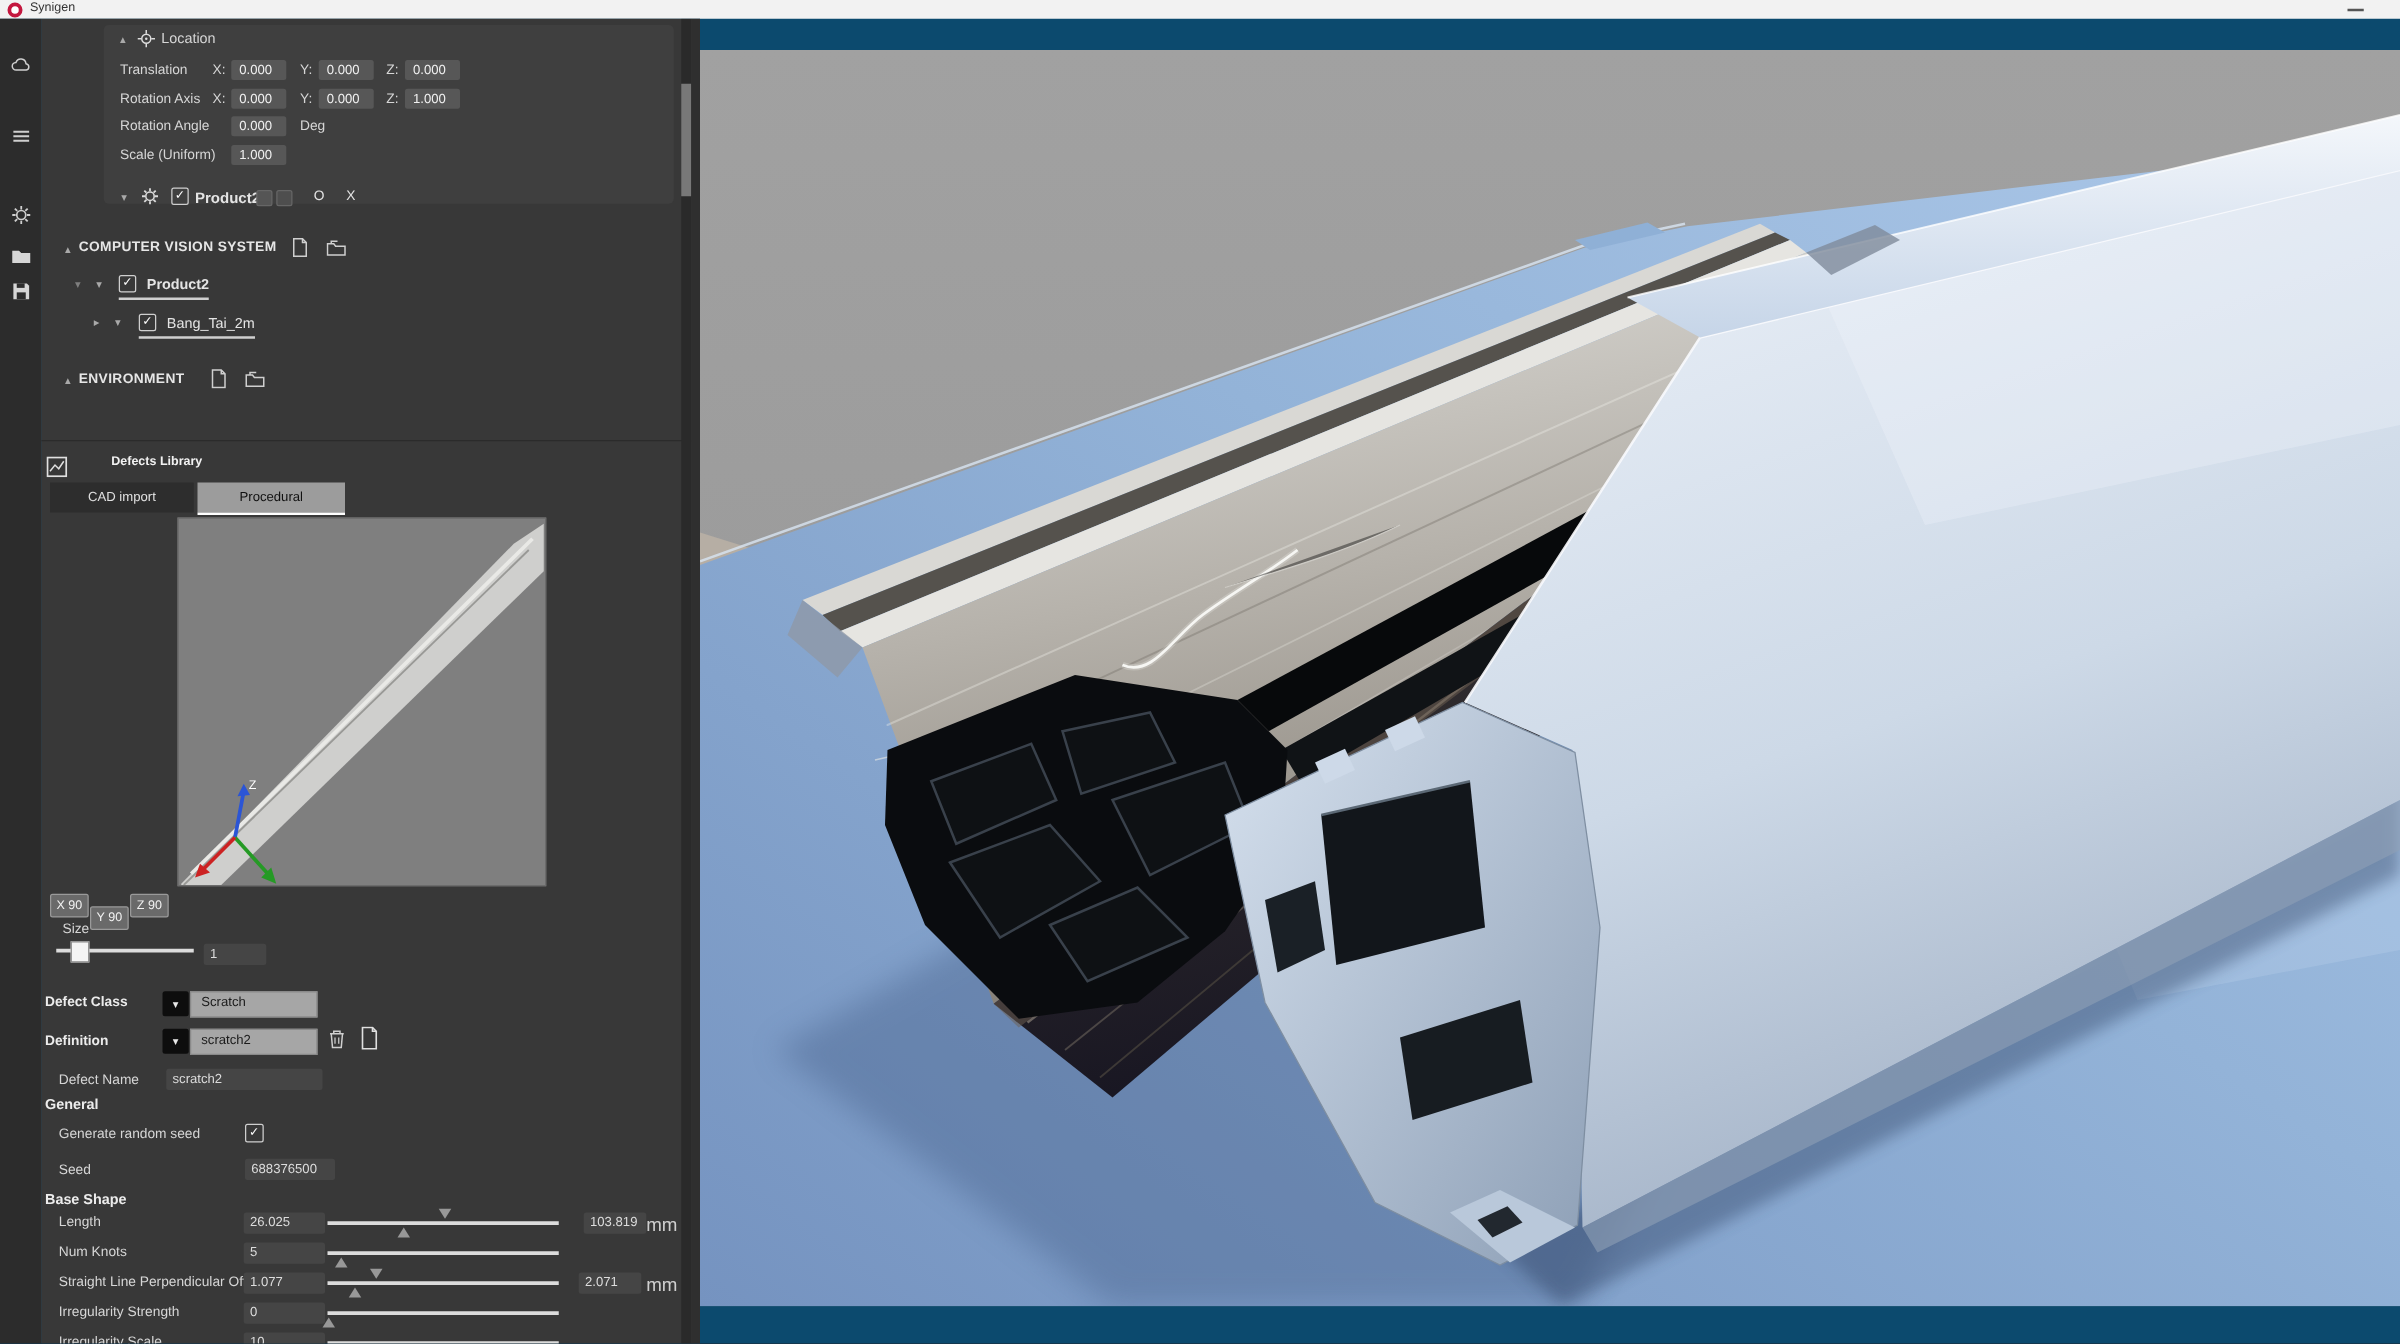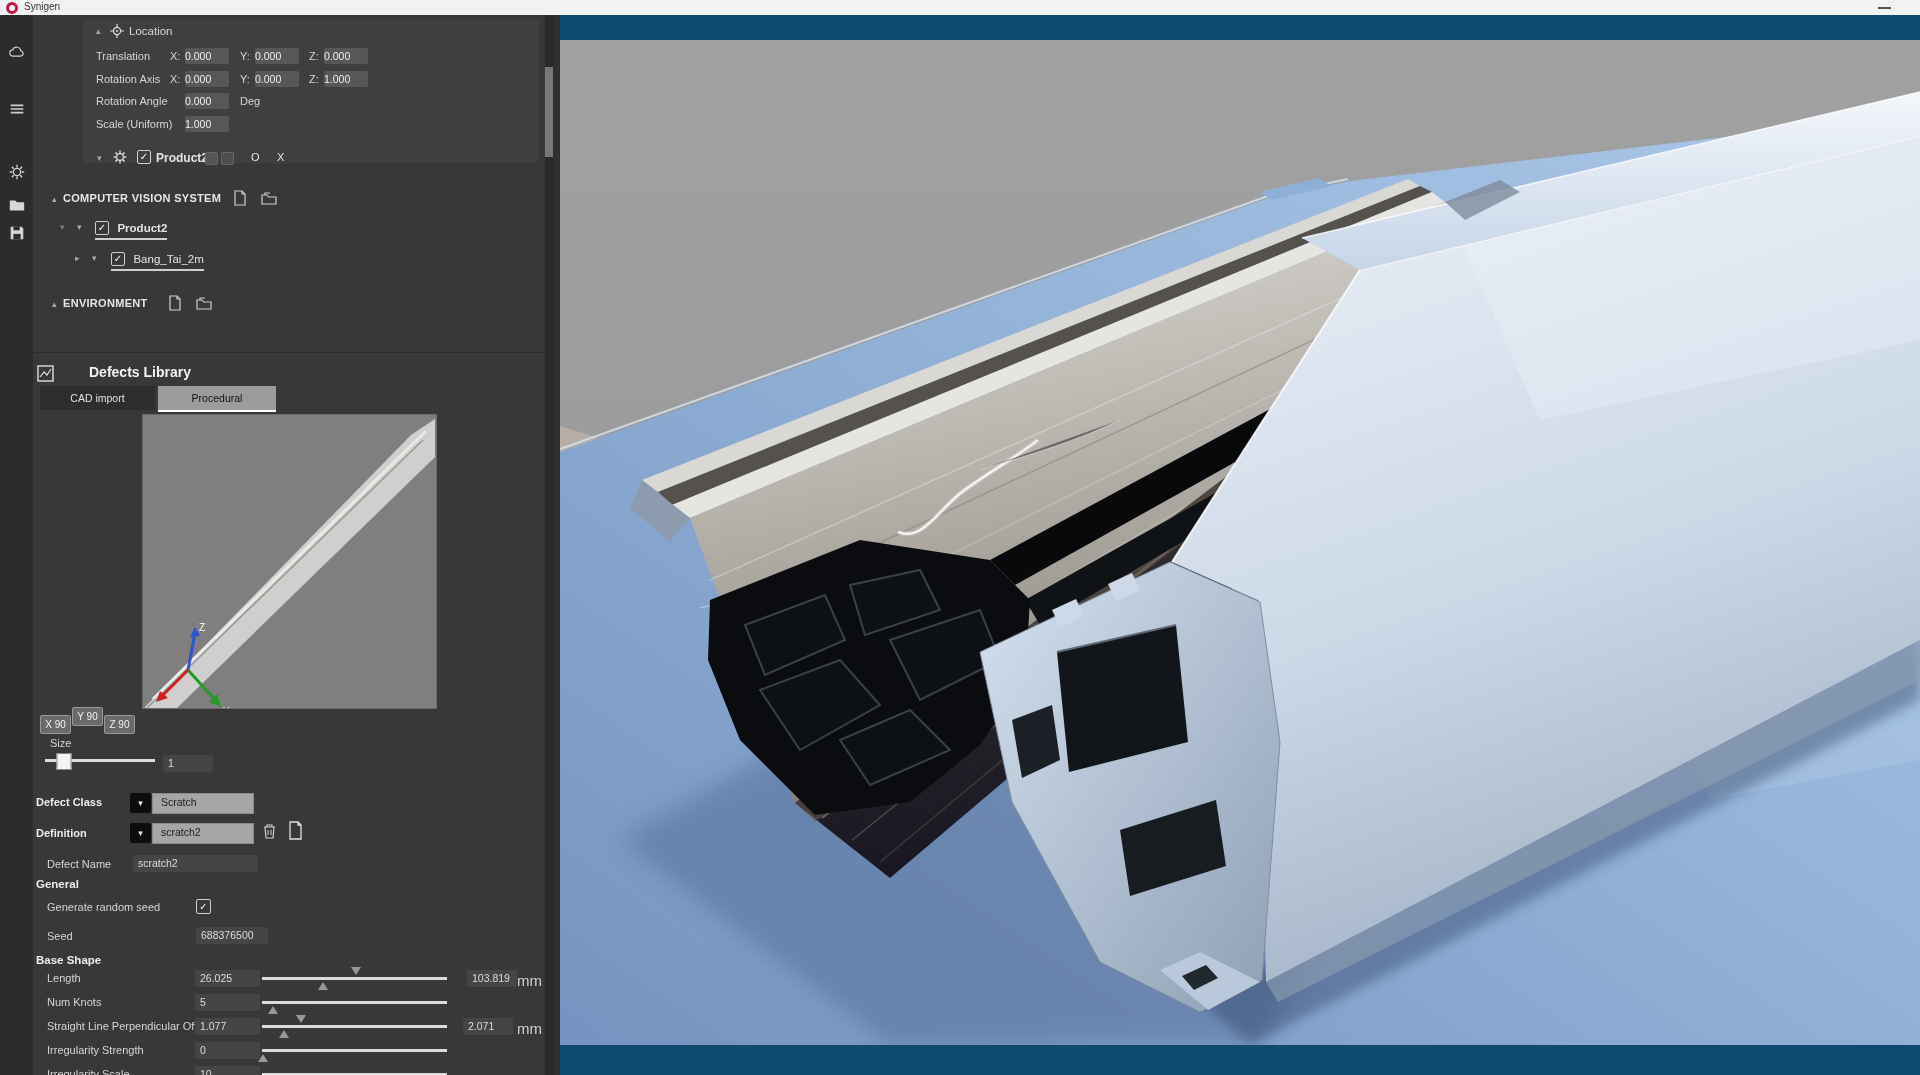--- a/index.html
+++ b/index.html
@@ -11,29 +11,29 @@
   .title-text{left:24px;top:1px;}
   .win-dash{left:1878px;top:7px;width:13px;height:2px;background:#555;}
   
   .rail{left:0;top:15px;width:33px;height:1060px;background:#2c2c2c;}
   .rail .ic{position:absolute;left:8px;width:18px;height:18px;}
   
   .panel{left:33px;top:15px;width:527px;height:1060px;background:#383838;overflow:hidden;}
   .lbl{color:#d6d6d6;font-size:11px;white-space:nowrap;}
   .bold{font-weight:bold;color:#ececec;}
   .locbox{left:50px;top:5px;width:456px;height:143px;background:#3f3f3f;border-radius:4px;}
-  .field{background:#575757;color:#f0f0f0;font-size:10.5px;text-align:left;padding:2px 5px 0 0;height:14px;border-radius:2px;}
+  .field{background:#575757;color:#f0f0f0;font-size:10.5px;text-align:center;padding:2px 5px 0 0;height:14px;border-radius:2px;}
   .dfield{background:#454545;color:#dcdcdc;font-size:10.5px;height:15px;padding:2px 5px 0 5px;border-radius:2px;}
   .caret{color:#a9a9a9;font-size:9px;}
   .chk{width:12px;height:12px;border:1.5px solid #cfcfcf;border-radius:2px;color:#fff;font-size:10px;line-height:12px;text-align:center;background:transparent;}
   .treelbl{color:#e4e4e4;font-size:11.5px;white-space:nowrap;}
   .hdr{color:#e6e6e6;font-size:11px;font-weight:bold;letter-spacing:.3px;white-space:nowrap;}
   .uline{border-bottom:2px solid #cfcfcf;padding-bottom:2px;}
   .sep{left:0;top:337px;width:520px;height:1px;background:#2b2b2b;}
-  .dl-title{color:#f2f2f2;font-size:14px;font-weight:bold;padding-left:29px;}
+  .dl-title{color:#f2f2f2;font-size:10px;font-weight:bold;padding-left:29px;}
   .tab-dark{background:#2d2d2d;color:#e0e0e0;font-size:10.5px;text-align:center;line-height:24px;}
   .tab-light{background:#9c9c9c;color:#111;font-size:10.5px;text-align:center;line-height:24px;}
   .thumb{left:109px;top:399px;width:293px;height:293px;background:#7f7f7f;border:1px solid #6b6b6b;}
   .sbtn{background:#6a6a6a;border:1px solid #9a9a9a;border-radius:2px;color:#f2f2f2;font-size:10px;text-align:center;line-height:17px;width:29px;height:17px;}
   .track{position:absolute;background:#dcdcdc;height:3px;}
   .mkd{position:absolute;top:-10px;width:0;height:0;border-left:5px solid transparent;border-right:5px solid transparent;border-top:8px solid #989898;transform:translateX(-50%);}
   .mku{position:absolute;bottom:-10px;width:0;height:0;border-left:5px solid transparent;border-right:5px solid transparent;border-bottom:8px solid #989898;transform:translateX(-50%);}
   .sthumb{position:absolute;top:-6px;width:13px;height:15px;background:#f4f4f4;border:1px solid #888;transform:translateX(-50%);}
   .grayin{background:#a6a6a6;border:1px solid #8a8a8a;color:#1b1b1b;font-size:10.5px;height:17px;padding:2px 0 0 8px;}
   .ddbtn{width:21px;height:20px;background:#0d0d0d;color:#e8e8e8;font-size:9px;text-align:center;line-height:20px;border-radius:2px;}
@@ -190,21 +190,21 @@
             <polygon points="78,292 66,287 74,279" fill="#259a25"></polygon>
           <path d="M45 255 L18 282" stroke="#cc2222" stroke-width="3"></path>
             <polygon points="13,287 17,276 25,283" fill="#cc2222"></polygon>
           <text x="56" y="216" fill="#fff" font-size="10">Z</text>
           <text x="80" y="300" fill="#fff" font-size="10">Y</text>
         </g>
       </svg>
     </div>
 
     <div class="abs sbtn" style="left:7px;top:700px">X 90</div>
-    <div class="abs sbtn" style="left:39px;top:692px">Y 90</div>
+    <div class="abs sbtn" style="left:39px;top:710px">Y 90</div>
     <div class="abs sbtn" style="left:71px;top:700px">Z 90</div>
 
     <span class="abs lbl" style="left:17px;top:722px">Size</span>
     <div class="abs track" style="left:12px;top:744px;width:110px">
       <div class="sthumb" style="left: 17%;"></div>
     </div>
     <div class="abs dfield" style="left:130px;top:740px;width:40px">1</div>
 
     <span class="abs lbl bold" style="left:3px;top:781px">Defect Class</span>
     <div class="abs ddbtn" style="left:97px;top:778px">▾</div>

